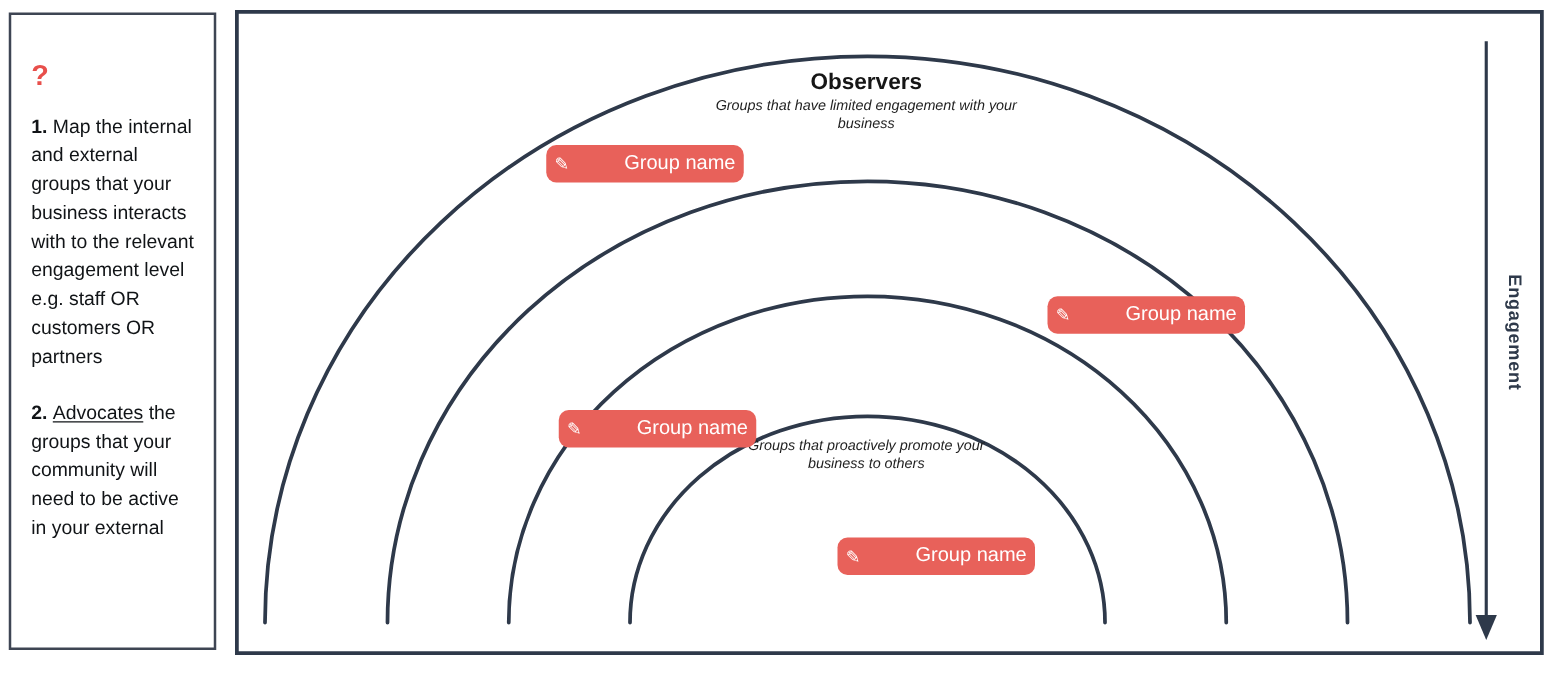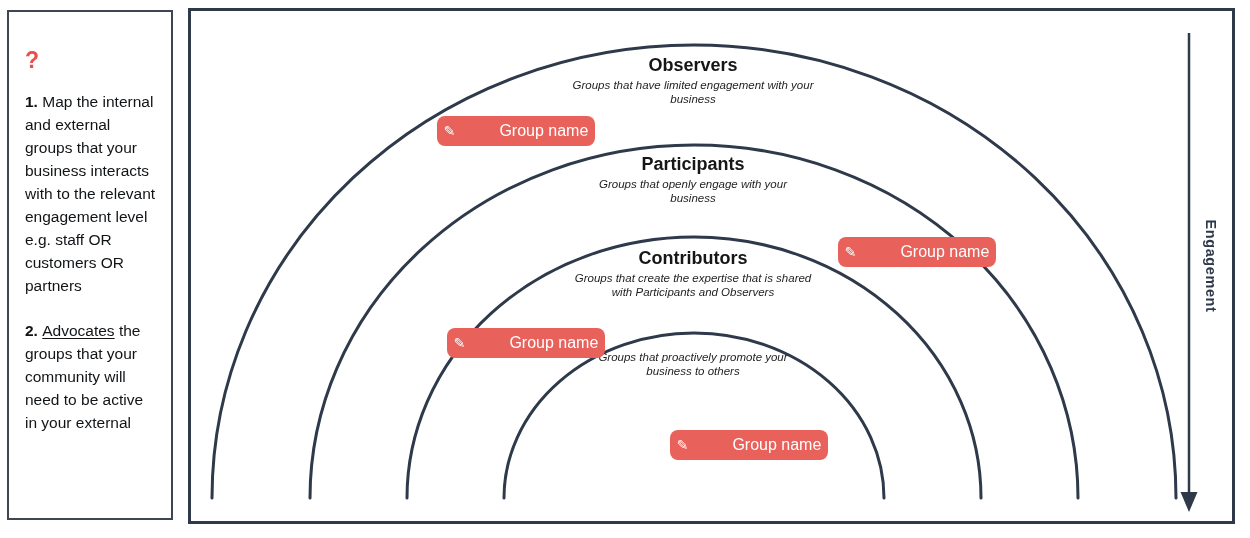--- a/index.html
+++ b/index.html
@@ -80,28 +80,20 @@
     <g>
       <line x1="998" y1="22" x2="998" y2="484" stroke="#2e394a" stroke-width="2.5"></line>
       <polygon points="989.5,481 1006.5,481 998,501" fill="#2e394a"></polygon>
     </g>
   </svg>
 
   <div class="ring-label" style="top:44px">
     <div class="ring-name">Observers</div>
     <div class="ring-desc desc-0">Groups that have limited engagement with your business</div>
   </div>
-  <div class="ring-label" style="top:143px">
-    <div class="ring-name">Participants</div>
-    <div class="ring-desc desc-1">Groups that openly engage with your business</div>
-  </div>
-  <div class="ring-label" style="top:237px">
-    <div class="ring-name">Contributors</div>
-    <div class="ring-desc desc-2">Groups that create the expertise that is shared with Participants and Observers</div>
-  </div>
   <div class="ring-label" style="top:340px">
     <div class="ring-desc desc-3">Groups that proactively promote your business to others</div>
   </div>
 
   <div class="tag" style="left:246px;top:105px">
     <span class="tag-icon">✎</span>
     <span class="tag-label">Group name</span>
   </div>
   <div class="tag" style="left:647px;top:226px">
     <span class="tag-icon">✎</span>

